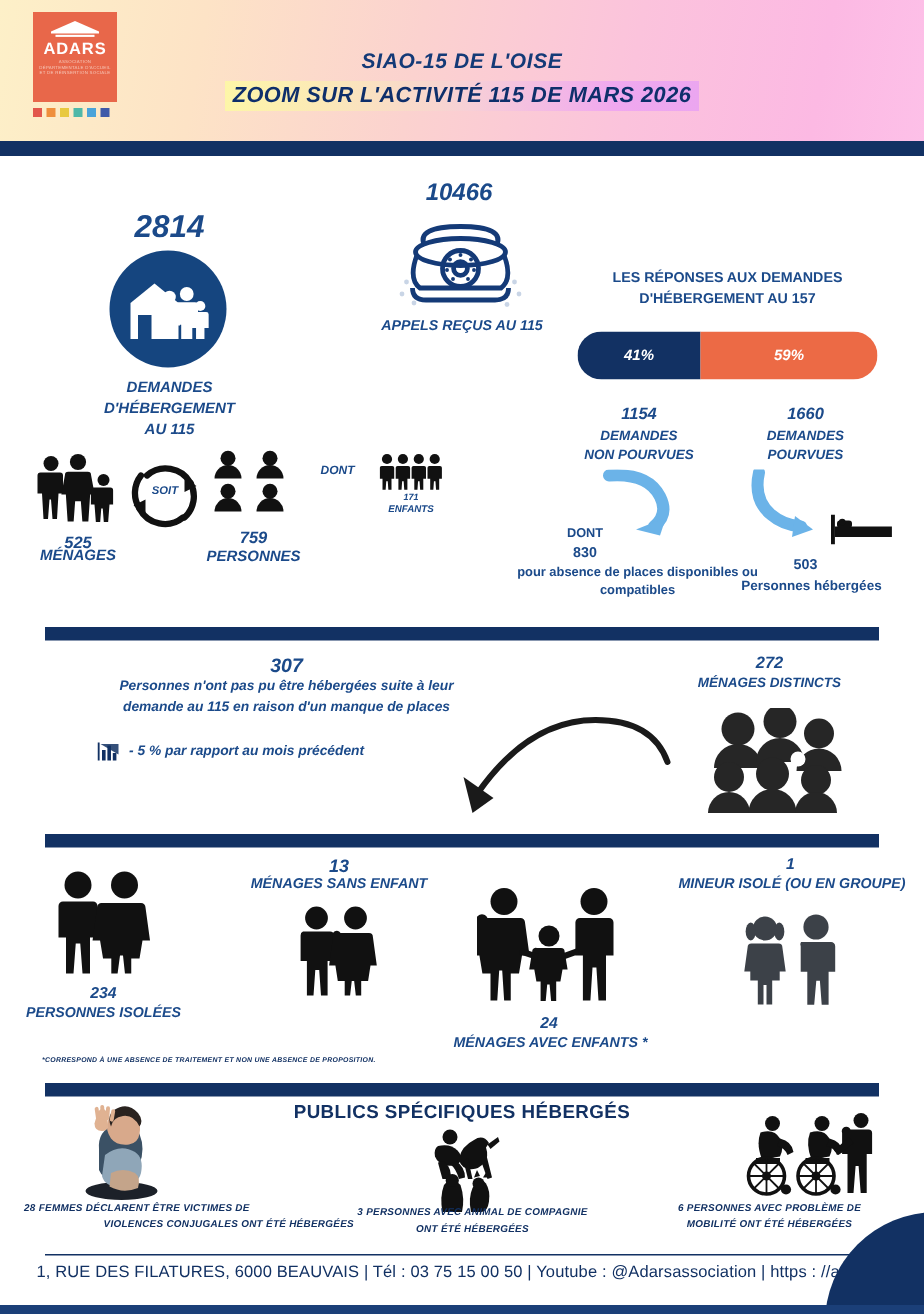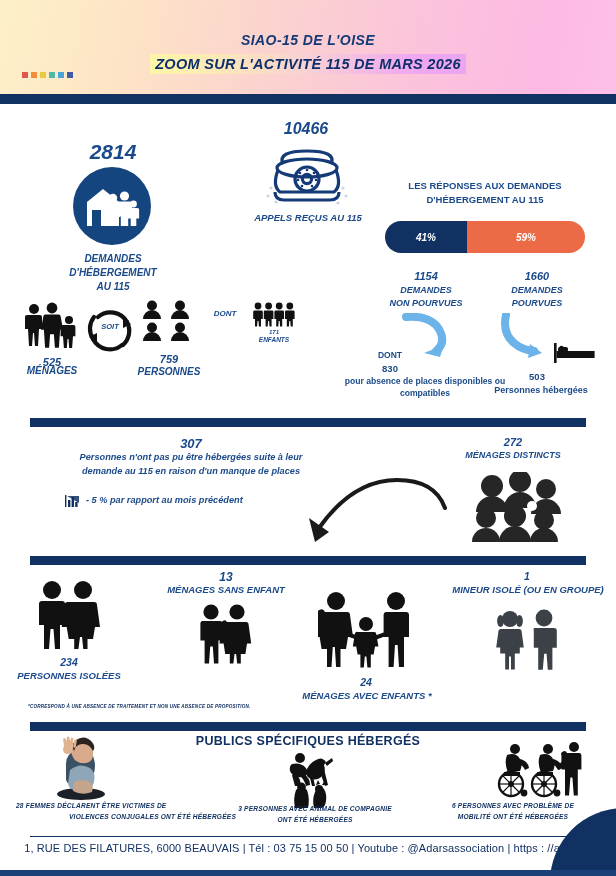--- a/index.html
+++ b/index.html
@@ -96,20 +96,30 @@
     font-weight:bold;font-size:12.5px;letter-spacing:.3px;
   }
 </style>
 </head>
 <body>
 
 <div class="page">
 
   <div class="header">
 
+    <div class="logo">
+      <div class="logo-roof">
+        <svg width="34" height="12" viewBox="0 0 34 12">
+          <path d="M17 0 L33 7 L33 8.4 L1 8.4 L1 7 Z" fill="#ffffff"></path>
+          <rect x="4" y="9.2" width="26" height="1.4" fill="#ffffff"></rect>
+        </svg>
+      </div>
+      <div class="logo-name">ADARS</div>
+      <div class="logo-sub">ASSOCIATION DÉPARTEMENTALE D'ACCUEIL ET DE RÉINSERTION SOCIALE</div>
+    </div>
 
     <div class="logo-dots">
       <span style="background:#e2574c"></span>
       <span style="background:#ef8f3c"></span>
       <span style="background:#e8c93f"></span>
       <span style="background:#4fb8a8"></span>
       <span style="background:#4aa3d9"></span>
       <span style="background:#3f5aa9"></span>
     </div>
 
@@ -229,21 +239,21 @@
         <circle cx="11" cy="58" r="1.6"></circle>
           <circle cx="78" cy="44" r="1.6"></circle>
         <circle cx="81" cy="52" r="1.6"></circle>
           <circle cx="73" cy="59" r="1.6"></circle>
       </g>
     </svg>
   </div>
   <div class="abs lbl" style="left:238px;top:212px;width:140px;font-size:9.5px;">APPELS REÇUS AU 115</div>
 
   <div class="abs lblnorm" style="left:390px;top:180px;width:190px;font-size:9.5px;">LES RÉPONSES AUX DEMANDES</div>
-  <div class="abs lblnorm" style="left:390px;top:194px;width:190px;font-size:9.5px;">D'HÉBERGEMENT AU 115</div>
+  <div class="abs lblnorm" style="left:390px;top:194px;width:190px;font-size:9.5px;">D'HÉBERGEMENT AU 157</div>
 
   <div class="pctbar">
     <div class="pct-a" style="width:41%;justify-content:center;">
       <span>41%</span>
     </div>
     <div class="pct-b" style="width:59%;">
       <span>59%</span>
     </div>
   </div>
 

